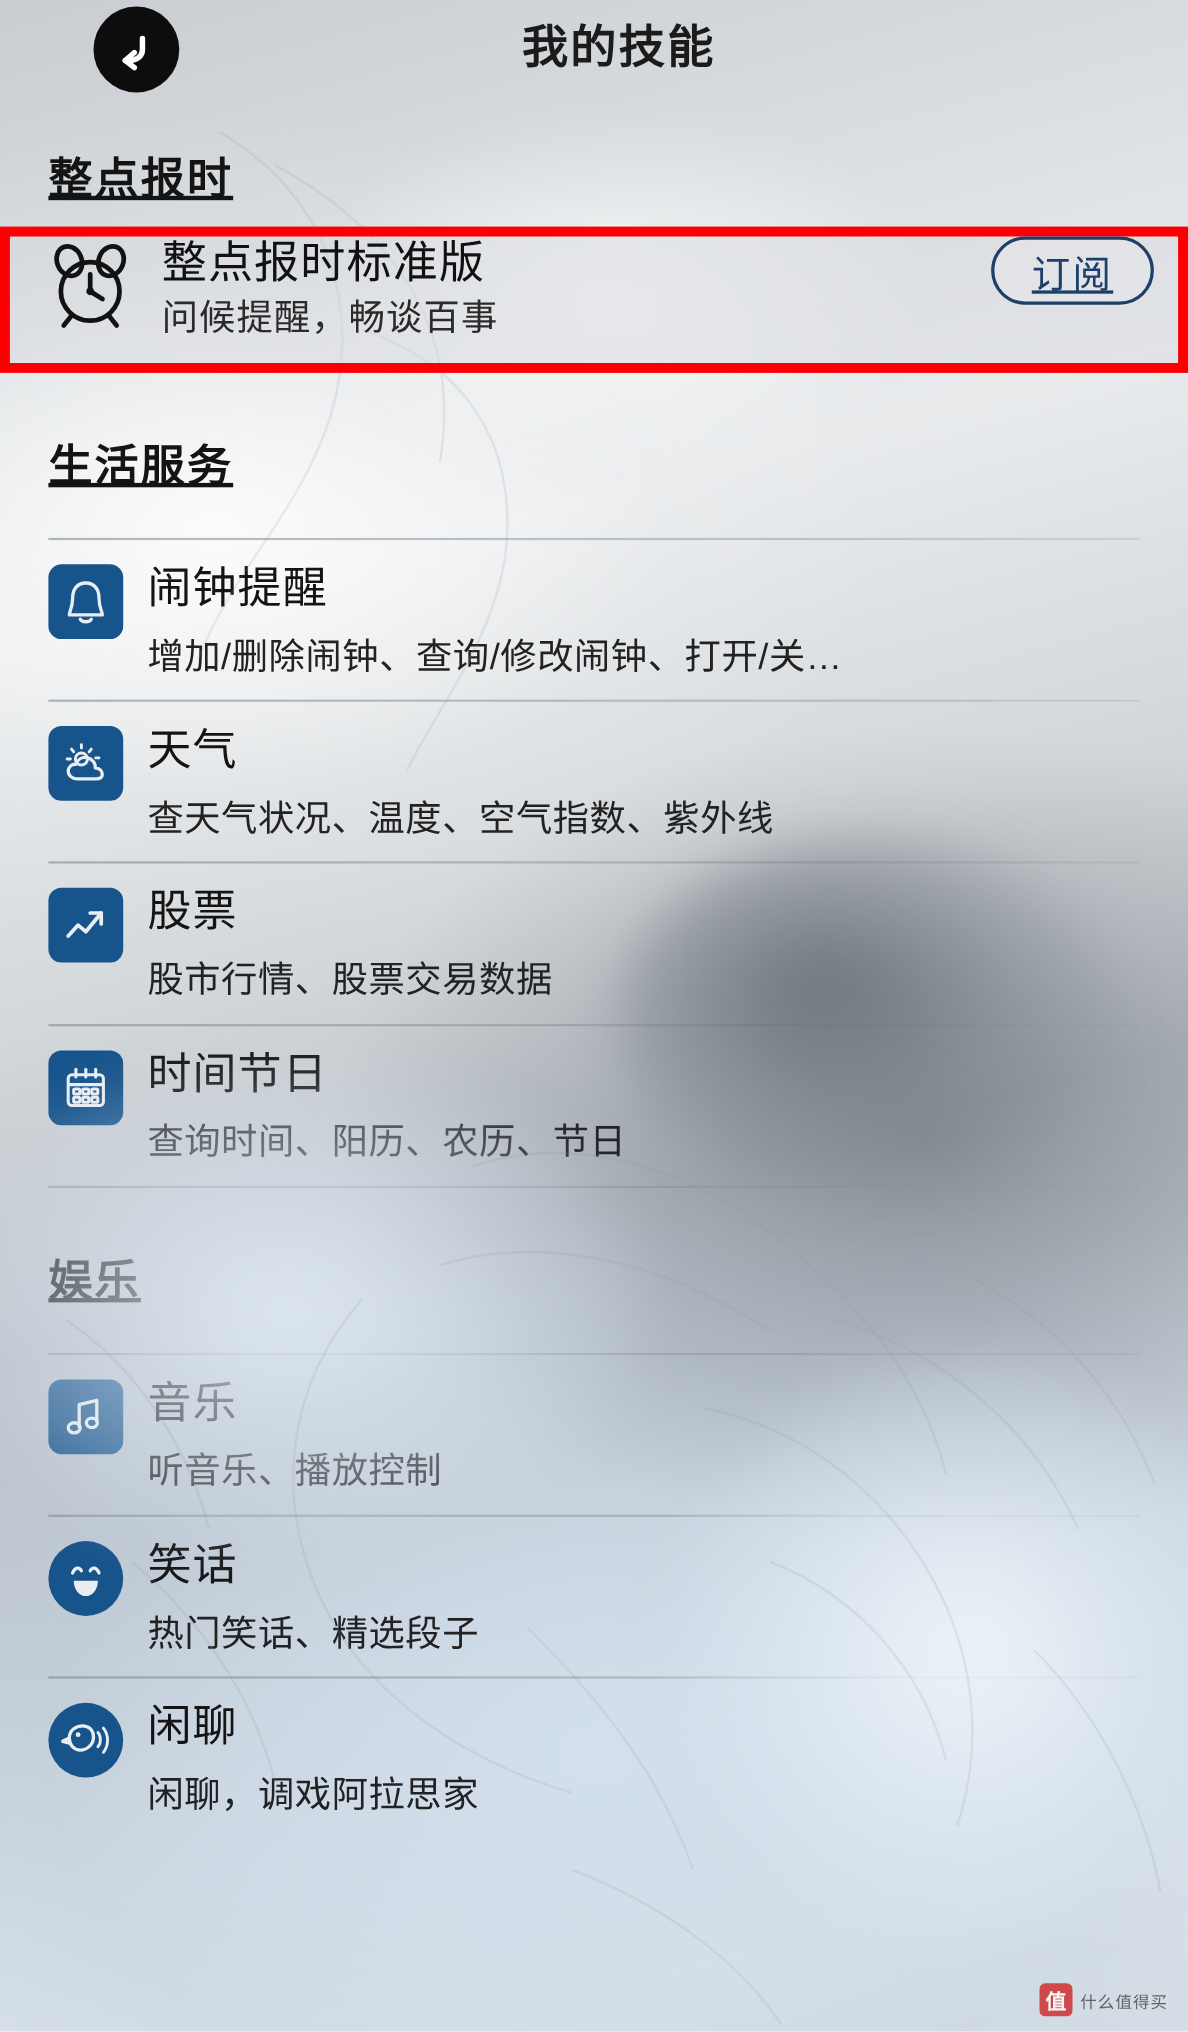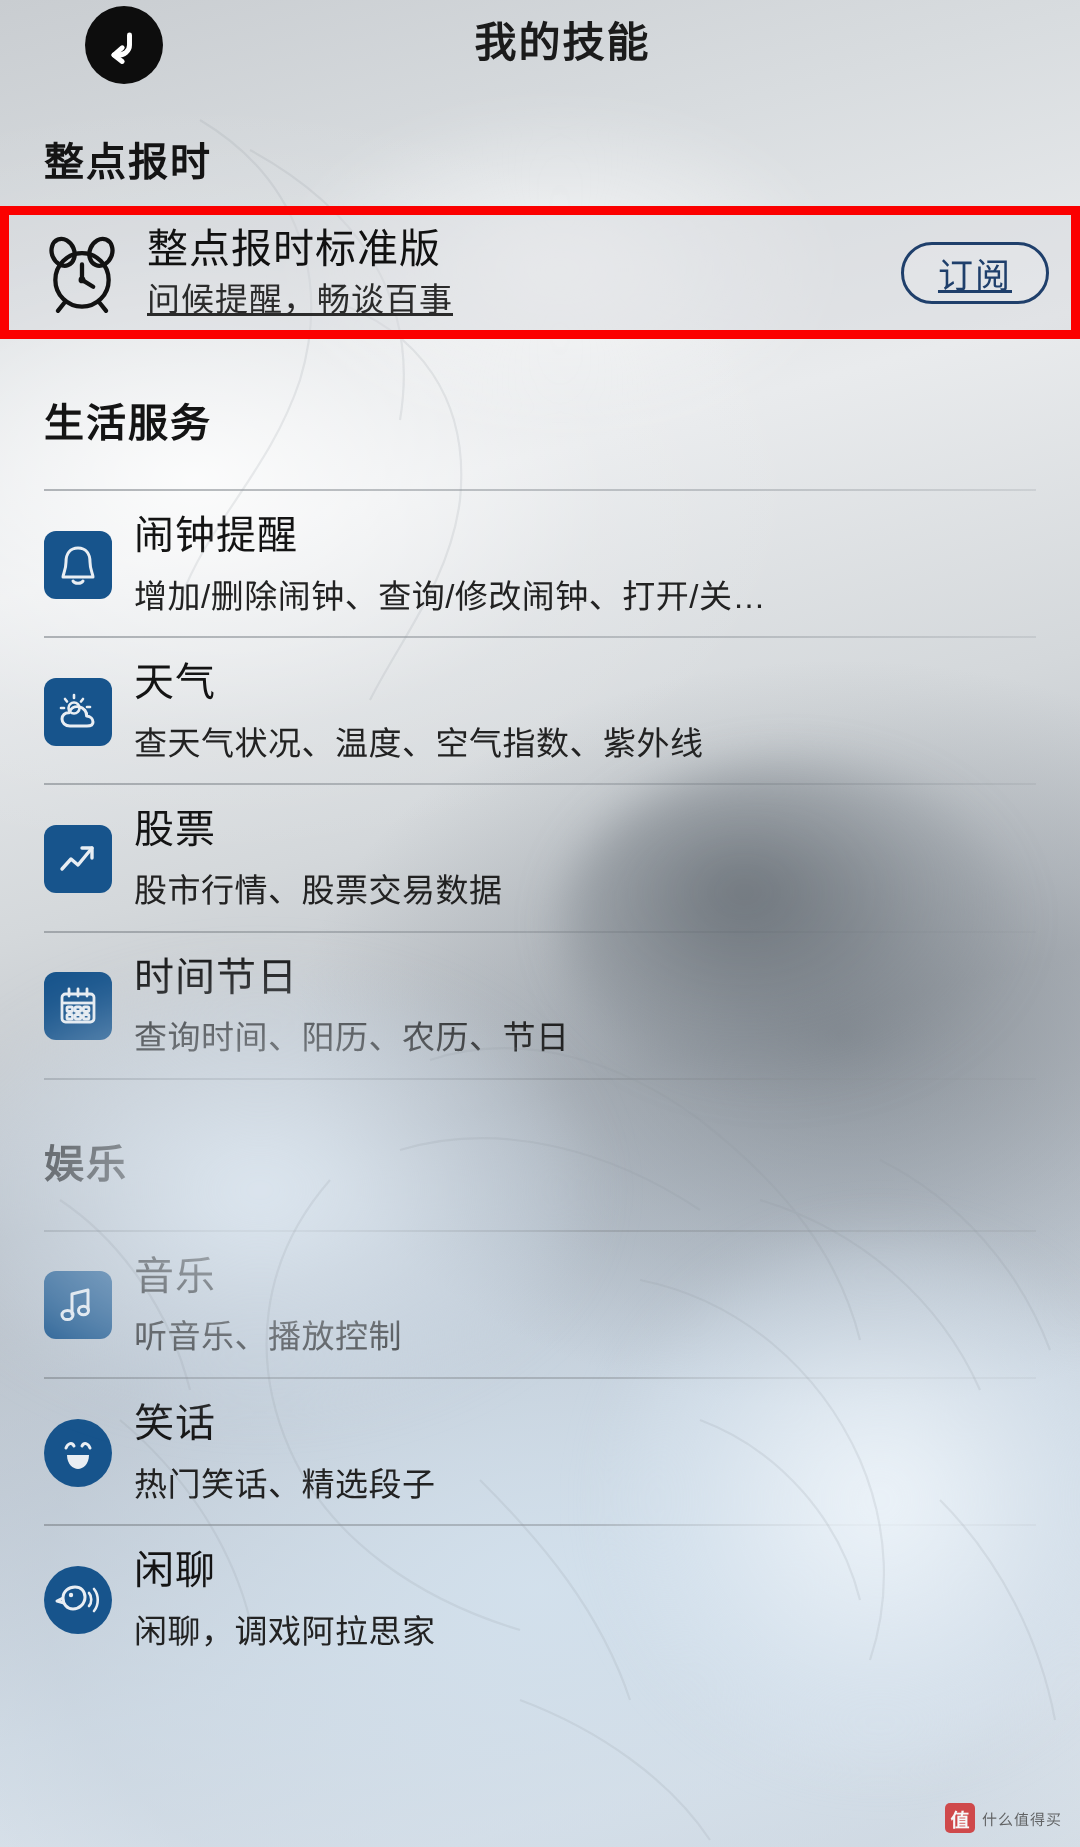--- a/index.html
+++ b/index.html
@@ -86,35 +86,36 @@
     letter-spacing: 2px;
   }
 
   
   .section-title {
     font-size: 40px;
     font-weight: 700;
     color: #141414;
     padding: 0 44px;
     letter-spacing: 2px;
+    text-decoration: underline;
   }
 
   
   .highlight-wrap {
     position: relative;
     margin: 18px 0 0 0;
     padding: 0;
   }
   .highlight-box {
     position: relative;
     border: 9px solid #fb0000;
     background: rgba(214,218,221,0.45);
     height: 133px;
     display: flex;
-    align-items: center;
+    align-items: flex-start;
     padding: 0 22px 0 30px;
   }
   .featured-icon {
     width: 86px; height: 86px;
     flex: 0 0 86px;
     display: flex; align-items: center; justify-content: center;
   }
   .featured-text {
     flex: 1 1 auto;
     padding-left: 22px;
@@ -126,21 +127,20 @@
     font-weight: 500;
     line-height: 1.18;
     letter-spacing: 1px;
   }
   .featured-sub {
     font-size: 33px;
     color: #2b2b2b;
     line-height: 1.22;
     margin-top: 6px;
     letter-spacing: 1px;
-    text-decoration: underline;
   }
   .subscribe-btn {
     flex: 0 0 auto;
     width: 148px;
     height: 62px;
     border: 3px solid #1f3f6b;
     border-radius: 38px;
     background: rgba(255,255,255,0.12);
     color: #1f3f6b;
     font-size: 35px;
@@ -156,21 +156,21 @@
   .list {
     padding: 0 44px;
   }
   .divider {
     height: 2px;
     background: linear-gradient(to right, rgba(120,126,132,0.55), rgba(140,146,152,0.45) 70%, rgba(150,156,162,0.25));
     width: 100%;
   }
   .row {
     display: flex;
-    align-items: center;
+    align-items: flex-start;
     padding: 22px 0 20px 0;
     cursor: pointer;
   }
   .row-icon {
     flex: 0 0 68px;
     width: 68px; height: 68px;
     border-radius: 12px;
     background: #17548c;
     display: flex;
     align-items: center;

